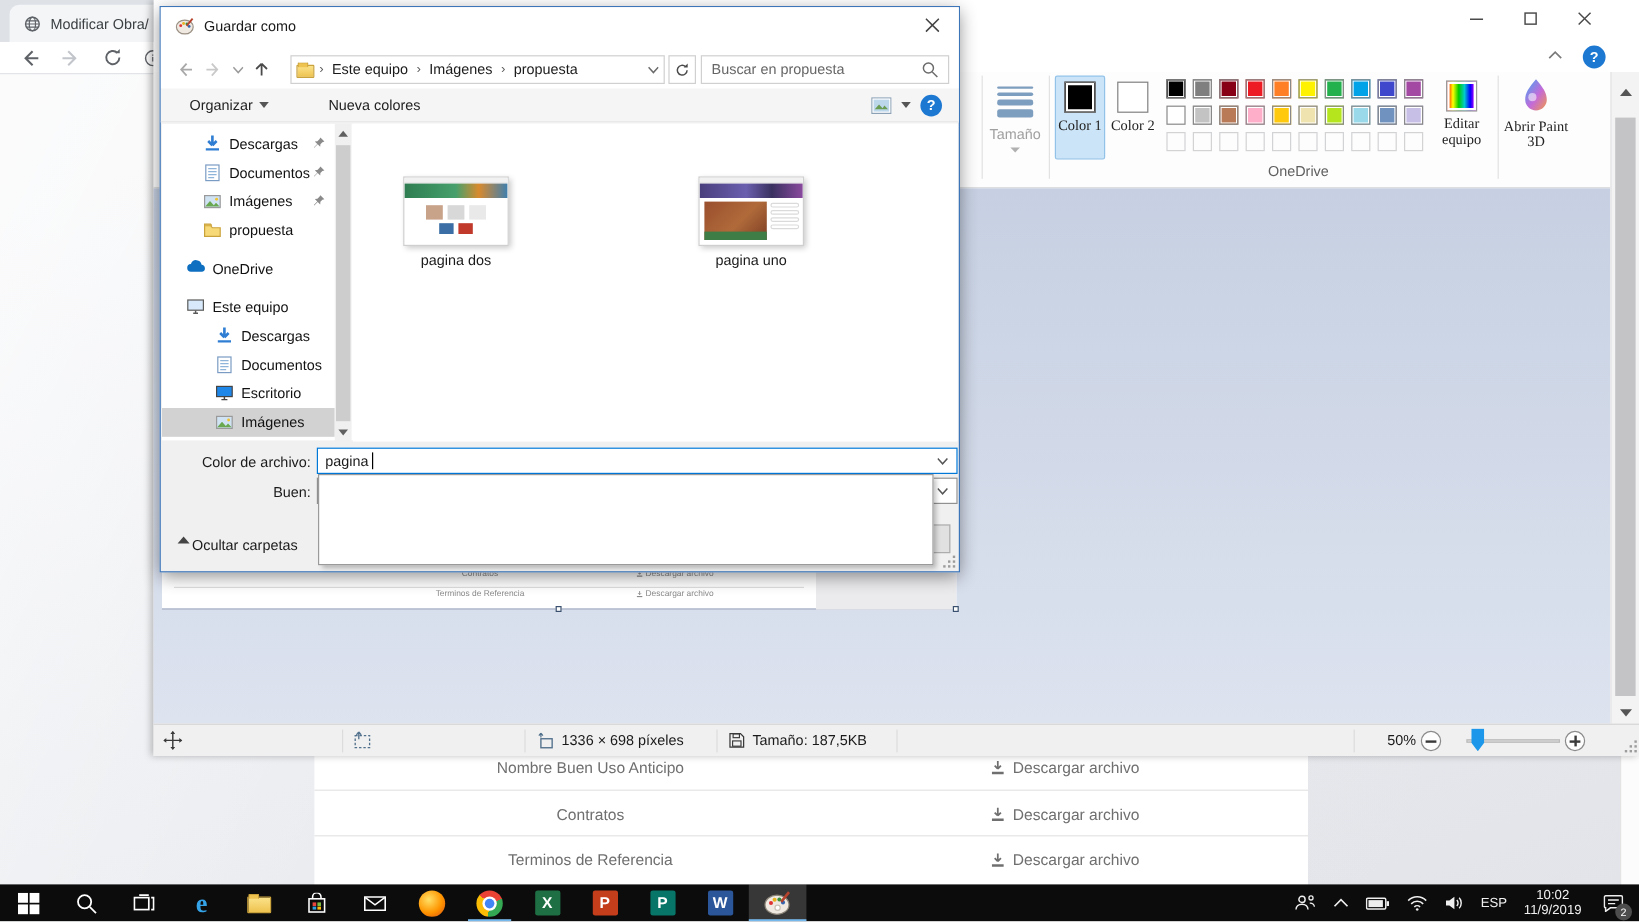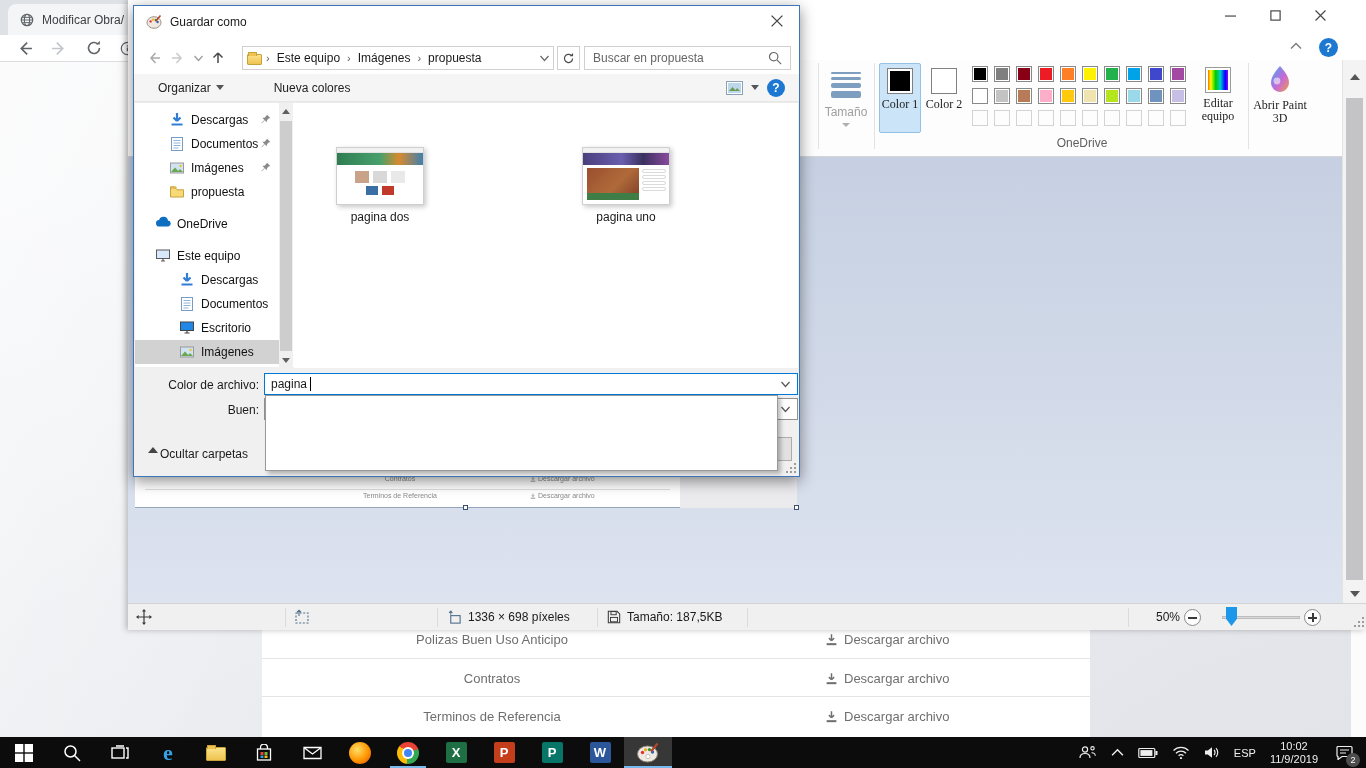--- a/index.html
+++ b/index.html
@@ -209,21 +209,21 @@
       <span>
           <svg width="15" height="15" viewBox="0 0 16 16">
             <circle cx="8" cy="8" r="6.6" fill="none" stroke="#5f6368" stroke-width="1.3"></circle>
             <path d="M8 7v4M8 4.6v1.2" stroke="#5f6368" stroke-width="1.5"></path>
           </svg>
         </span>
     </div>
     <div class="b-page">
       <div class="page-card" id="page-rows">
           <div class="prow" style="top:2px">
-      <span class="pname">Polizas Buen Uso Anticipo</span>
+      <span class="pname">Nombre Buen Uso Anticipo</span>
       <span class="plink">
         <span>
                 <svg width="13" height="13" viewBox="0 0 16 16">
                   <path d="M8 1.5v8M8 9.5L4.8 6.3M8 9.5l3.2-3.2" stroke="#6f6f6f" stroke-width="1.8" fill="none"></path>
                   <path d="M2 12.5h12V15H2z" fill="#6f6f6f"></path>
                 </svg>
               </span>
               <span>Descargar archivo</span>
       </span>
     </div>

